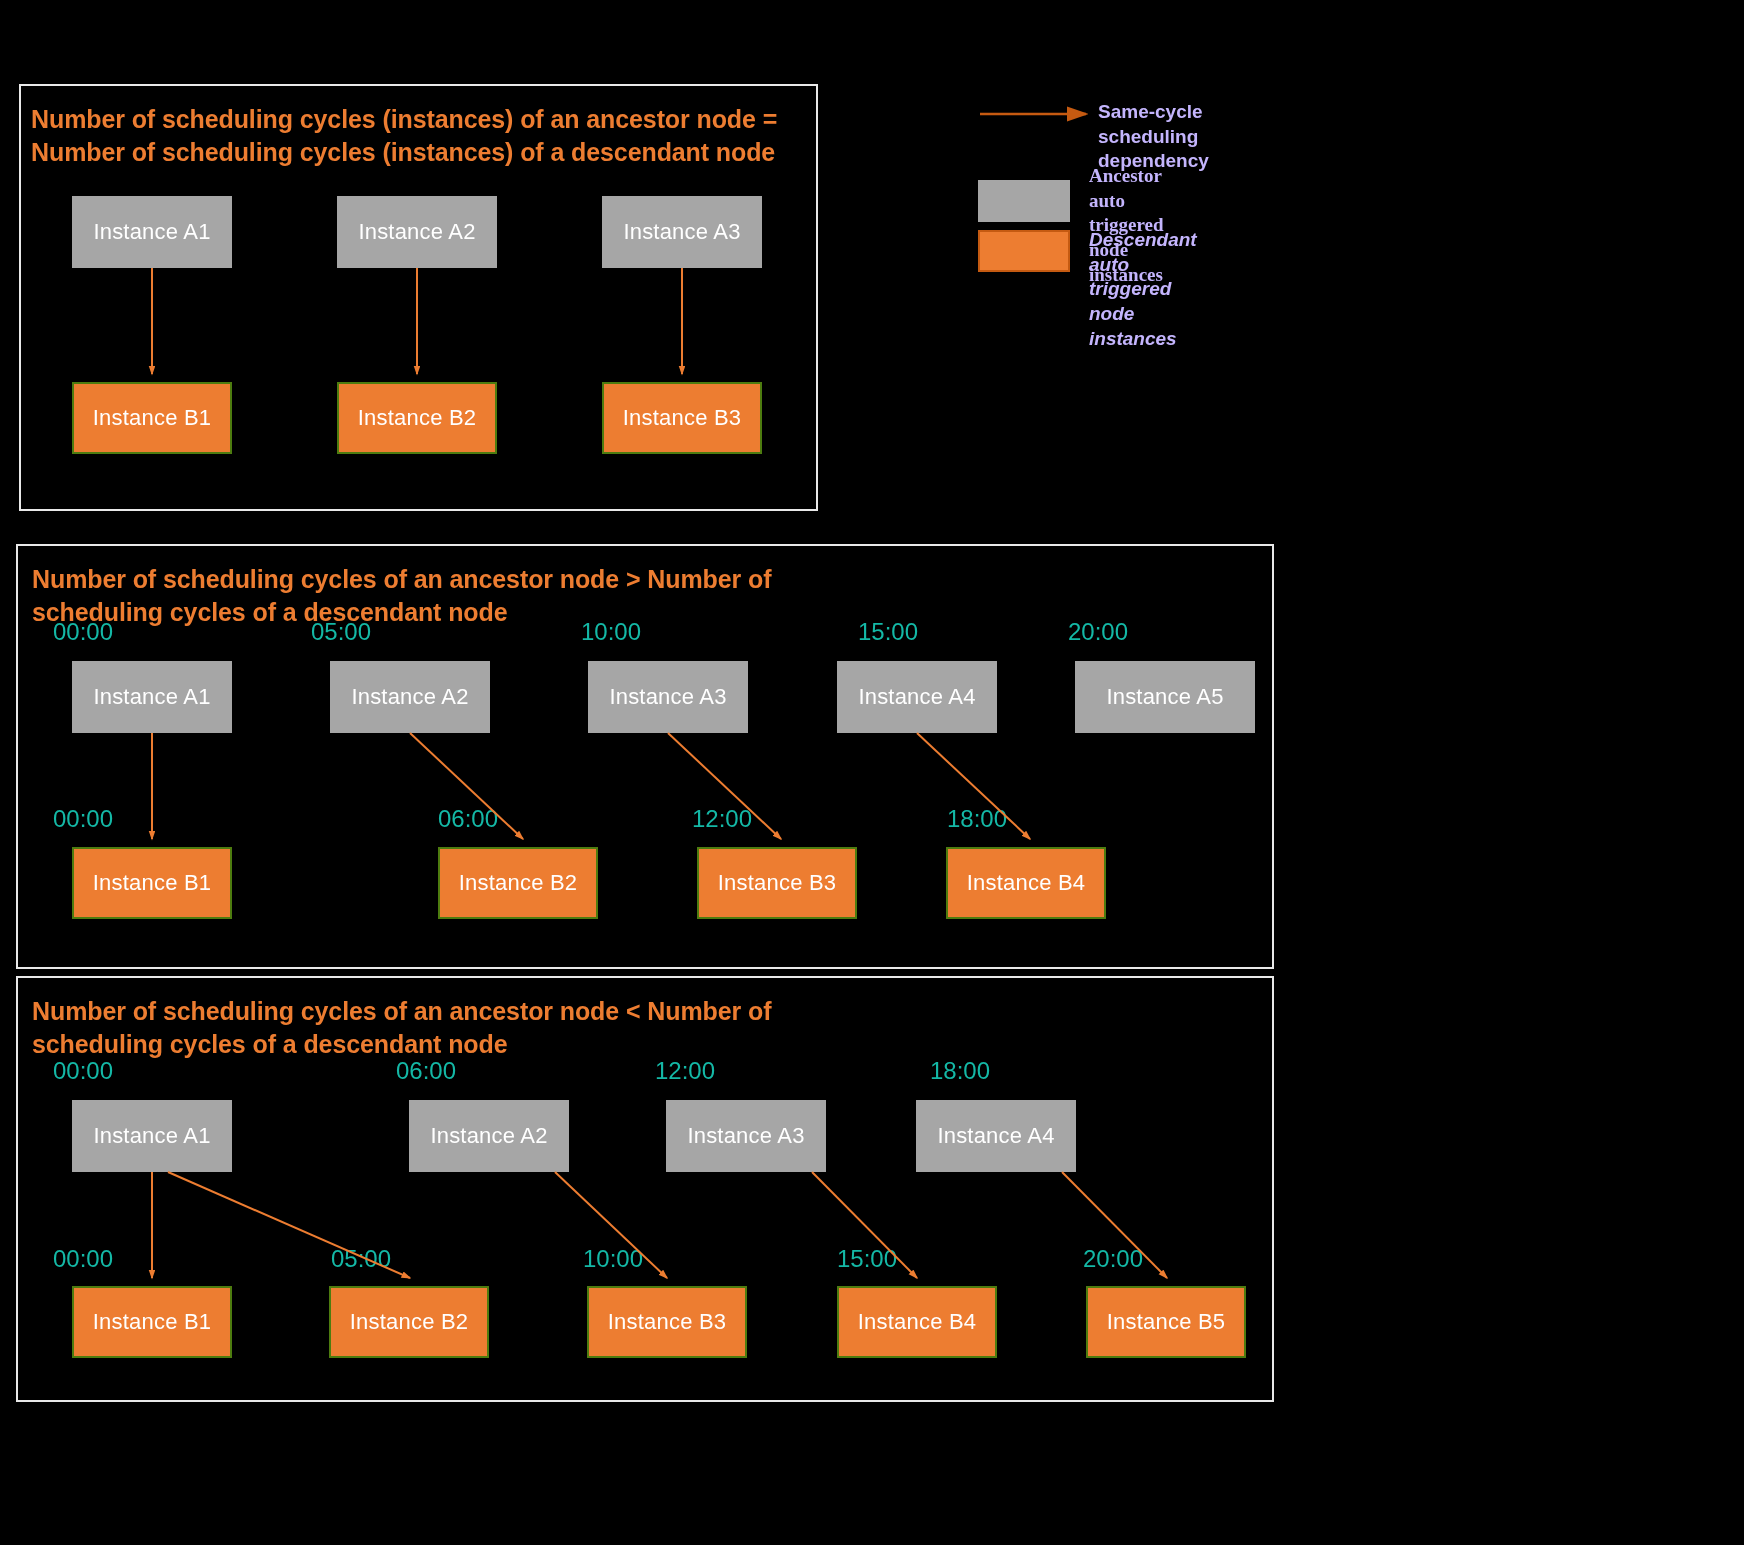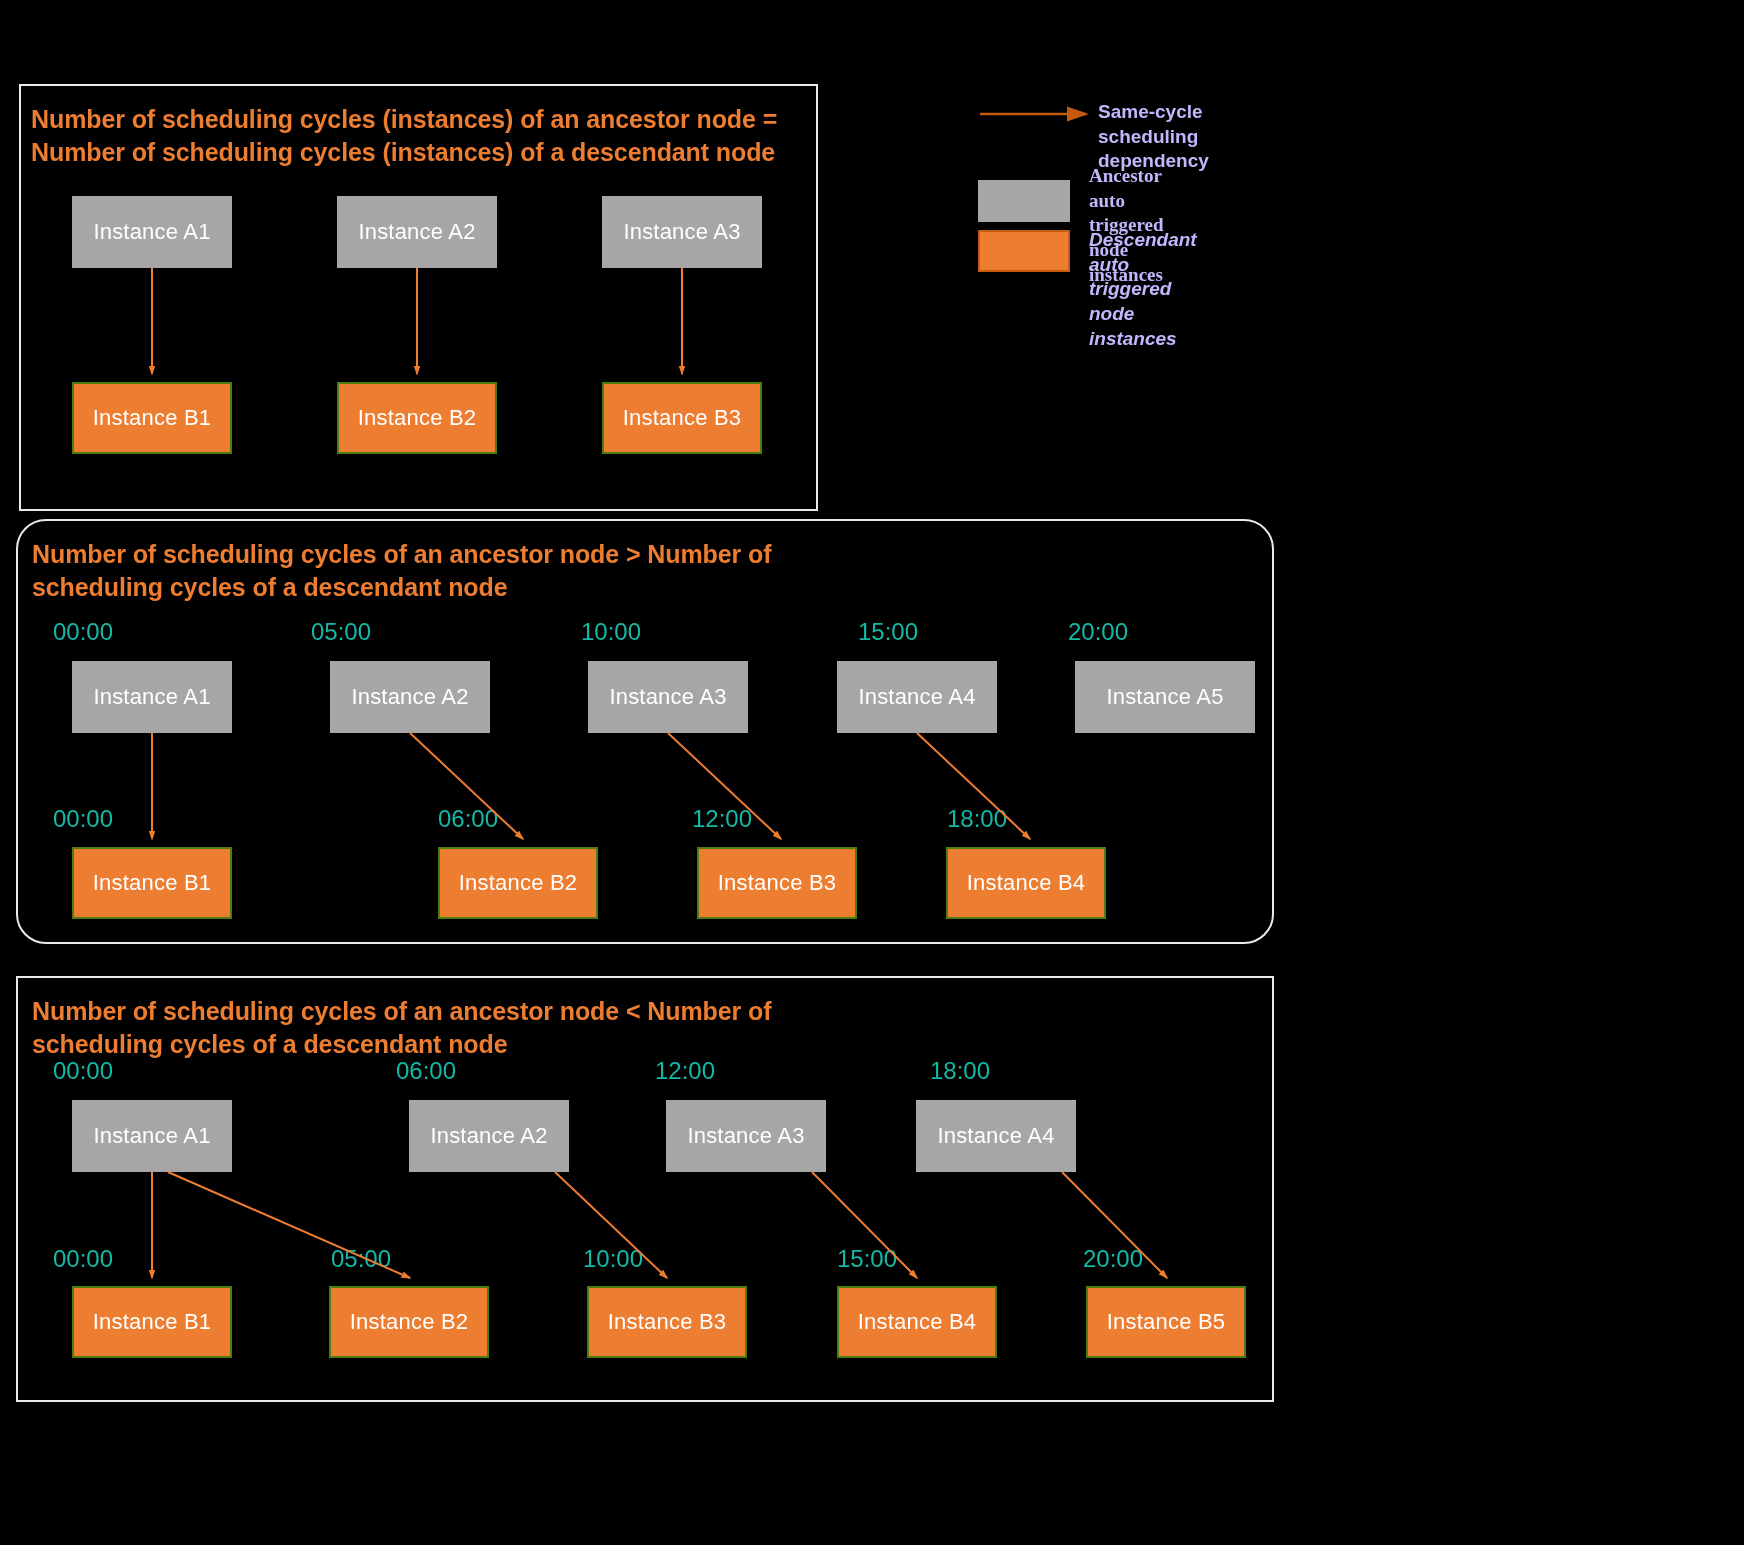--- a/index.html
+++ b/index.html
@@ -111,21 +111,21 @@
   <div class="node descendant" style="left:72px; top:382px; width:160px; height:72px;">
     <span>Instance B1</span>
   </div>
   <div class="node descendant" style="left:337px; top:382px; width:160px; height:72px;">
     <span>Instance B2</span>
   </div>
   <div class="node descendant" style="left:602px; top:382px; width:160px; height:72px;">
     <span>Instance B3</span>
   </div>
 
-  <div class="panel" id="panel-1" style="left:16px; top:519px; width:1258px; height:425px;border-radius:30px;">
+  <div class="panel" id="panel-1" style="left:16px; top:544px; width:1258px; height:425px;">
     <div class="panel-title" style="left:14px; top:17px;">Number of scheduling cycles of an ancestor node &gt; Number of
 scheduling cycles of a descendant node</div>
   </div>
 
   <div class="time-label" style="left:53px; top:618px;">00:00</div>
   <div class="node ancestor" style="left:72px; top:661px; width:160px; height:72px;">
     <span>Instance A1</span>
   </div>
 
   <div class="time-label" style="left:311px; top:618px;">05:00</div>

